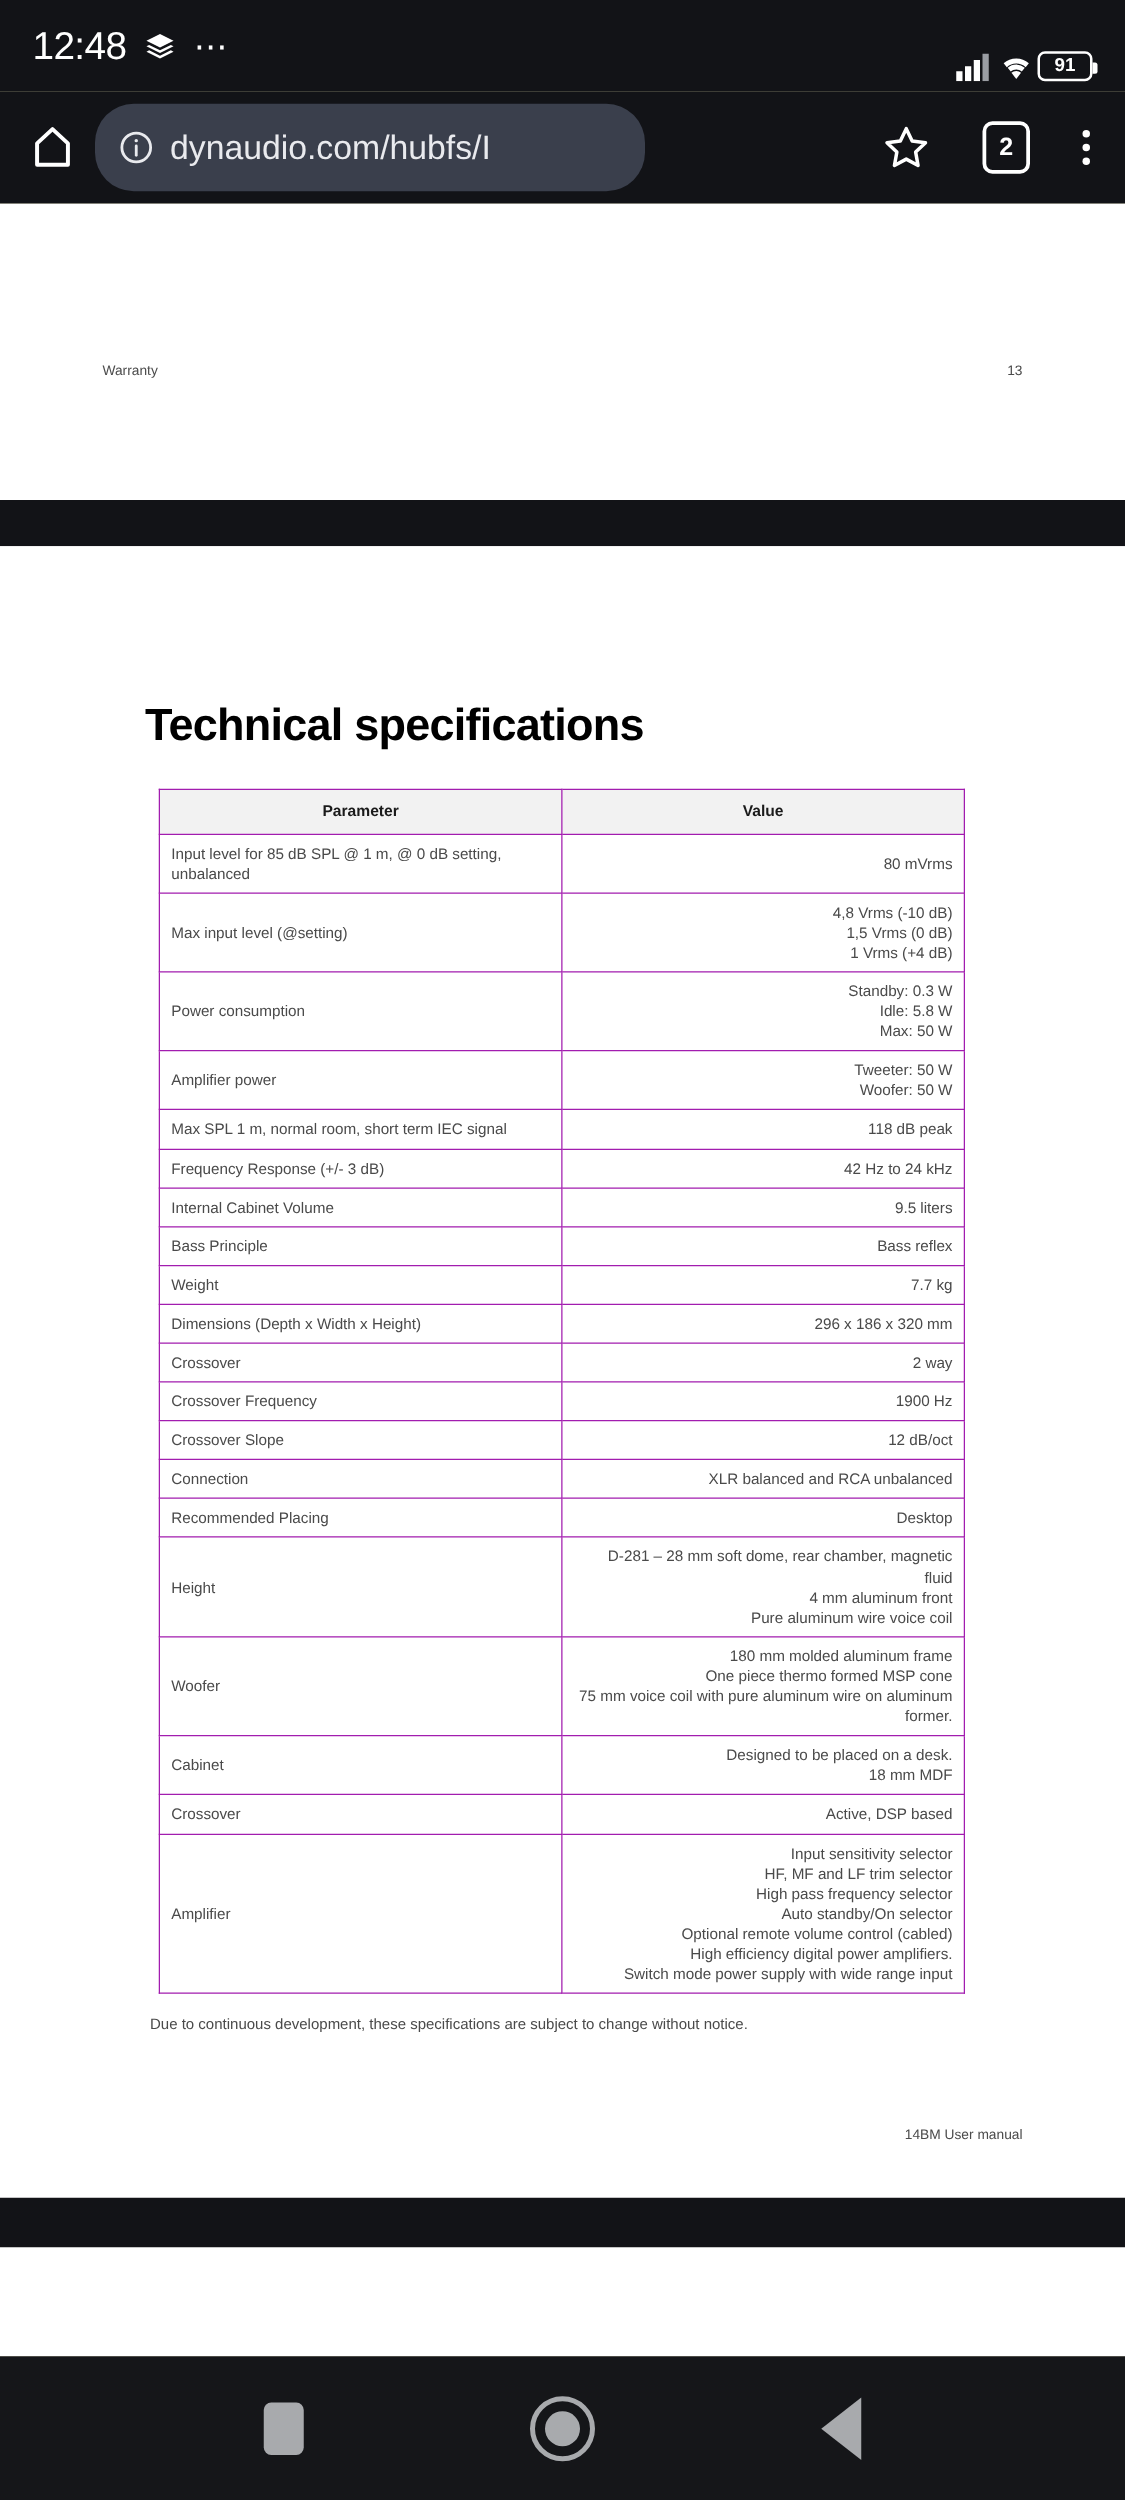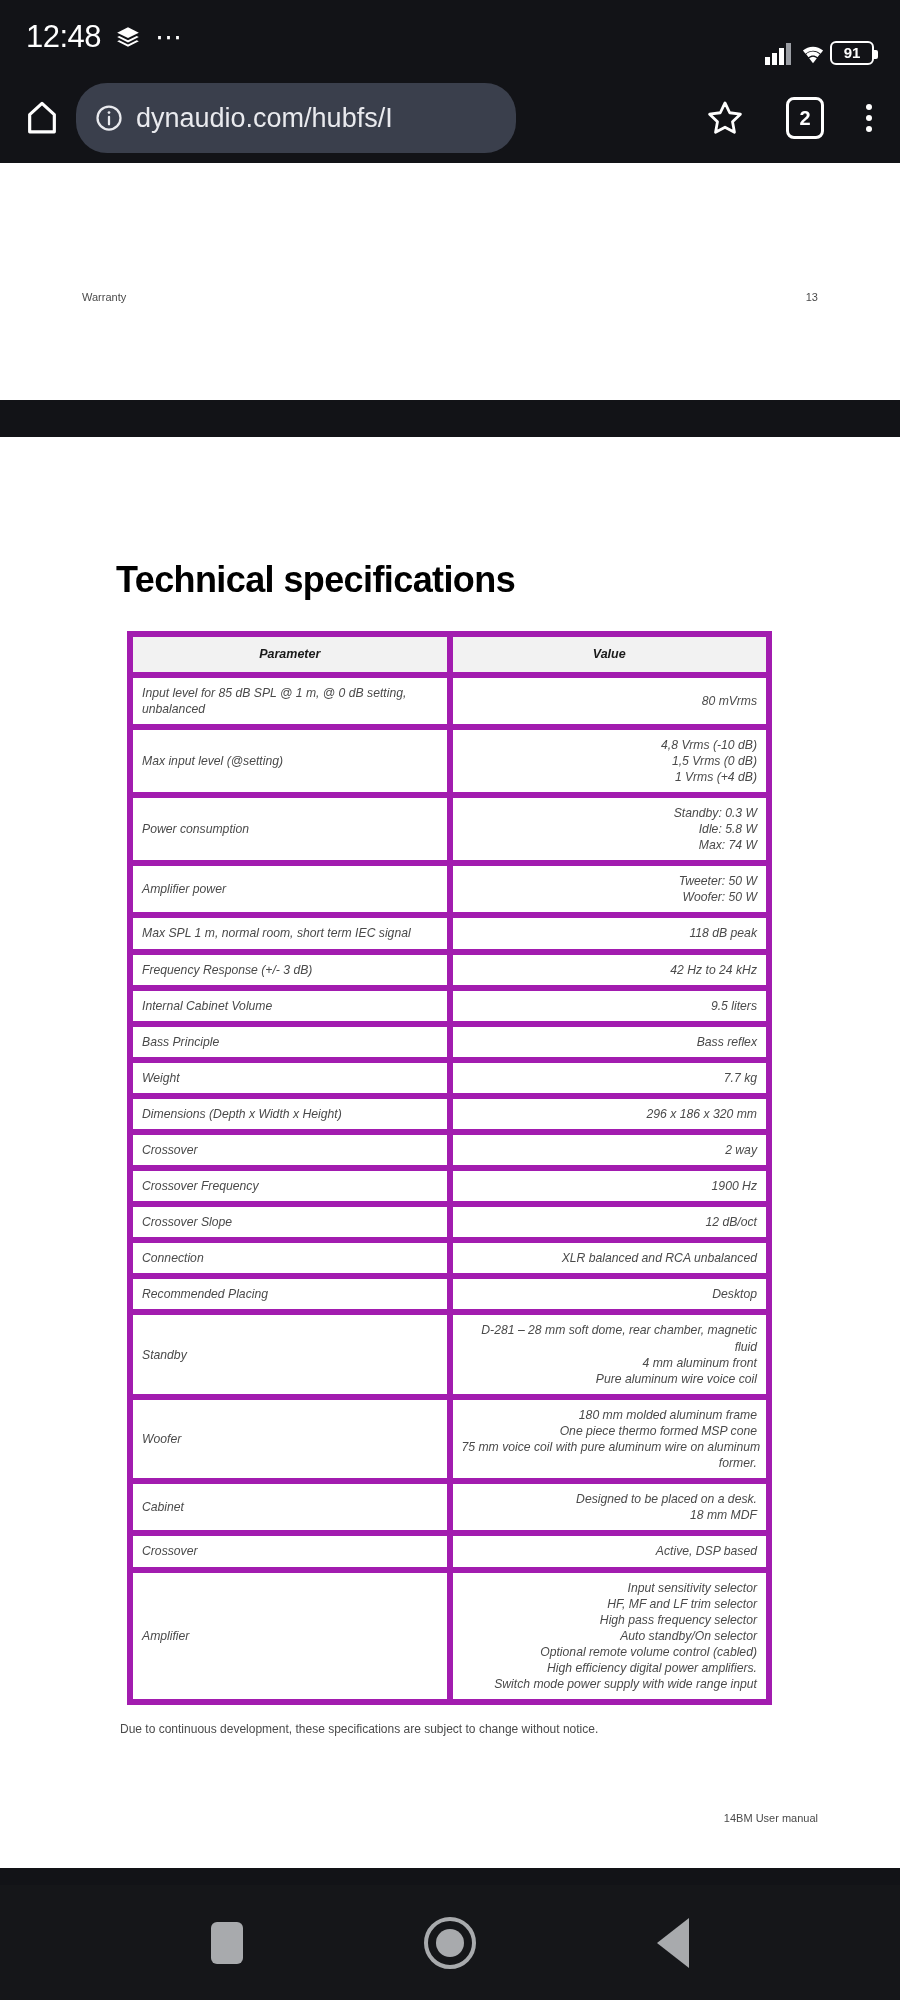--- a/index.html
+++ b/index.html
@@ -88,27 +88,26 @@
     font-family:"Liberation Sans", sans-serif;
   }
 
   table.spec{
     margin:30px 0 0 127px;
     width:645px;
     border-collapse:collapse;
     table-layout:fixed;
   }
   table.spec th, table.spec td{
-    border:6px solid #a21caf;
+    border:1px solid #a21caf;
     vertical-align:middle;
     padding:7px 9px;
     font-size:12.2px;
     color:#4a4a4a;
     line-height:1.32;
-    font-style:italic;
   }
   table.spec thead th{
     background:#f2f2f2;
     text-align:center;
     font-weight:bold;
     color:#1a1a1a;
     font-size:12.5px;
     padding:9px;
   }
   table.spec td.param{ width:330px; }
@@ -261,21 +260,21 @@
                 <span class="cellline">1 Vrms (+4 dB)</span>
               </td>
             </tr>
             <tr>
               <td class="param">
                 <span class="cellline">Power consumption</span>
               </td>
               <td class="value">
                 <span class="cellline">Standby: 0.3 W</span>
                 <span class="cellline">Idle: 5.8 W</span>
-                <span class="cellline">Max: 74 W</span>
+                <span class="cellline">Max: 50 W</span>
               </td>
             </tr>
             <tr>
               <td class="param">
                 <span class="cellline">Amplifier power</span>
               </td>
               <td class="value">
                 <span class="cellline">Tweeter: 50 W</span>
                 <span class="cellline">Woofer: 50 W</span>
               </td>
@@ -363,21 +362,21 @@
             <tr>
               <td class="param">
                 <span class="cellline">Recommended Placing</span>
               </td>
               <td class="value">
                 <span class="cellline">Desktop</span>
               </td>
             </tr>
             <tr>
               <td class="param">
-                <span class="cellline">Standby</span>
+                <span class="cellline">Height</span>
               </td>
               <td class="value">
                 <span class="cellline">D-281 – 28 mm soft dome, rear chamber, magnetic</span>
                 <span class="cellline">fluid</span>
                 <span class="cellline">4 mm aluminum front</span>
                 <span class="cellline">Pure aluminum wire voice coil</span>
               </td>
             </tr>
             <tr>
               <td class="param">

